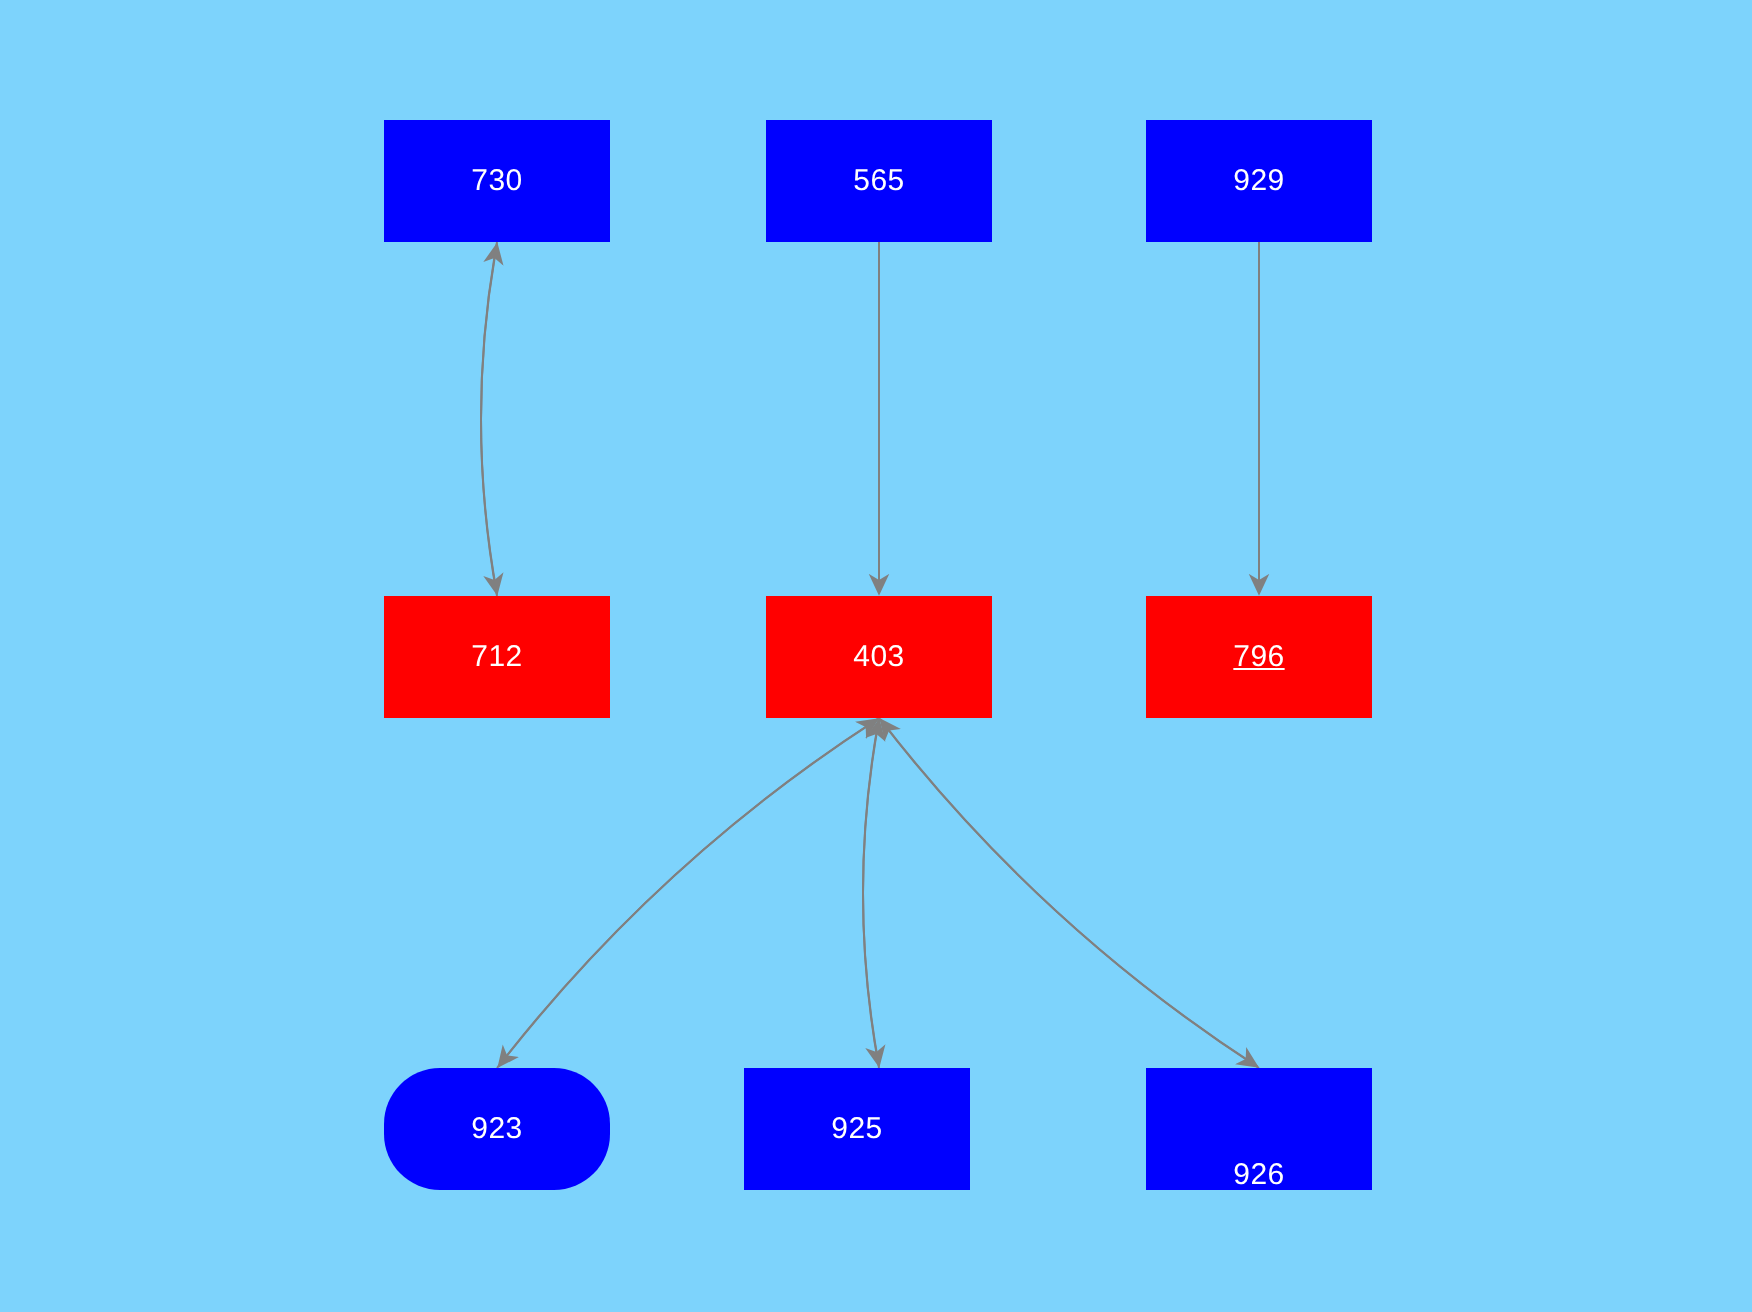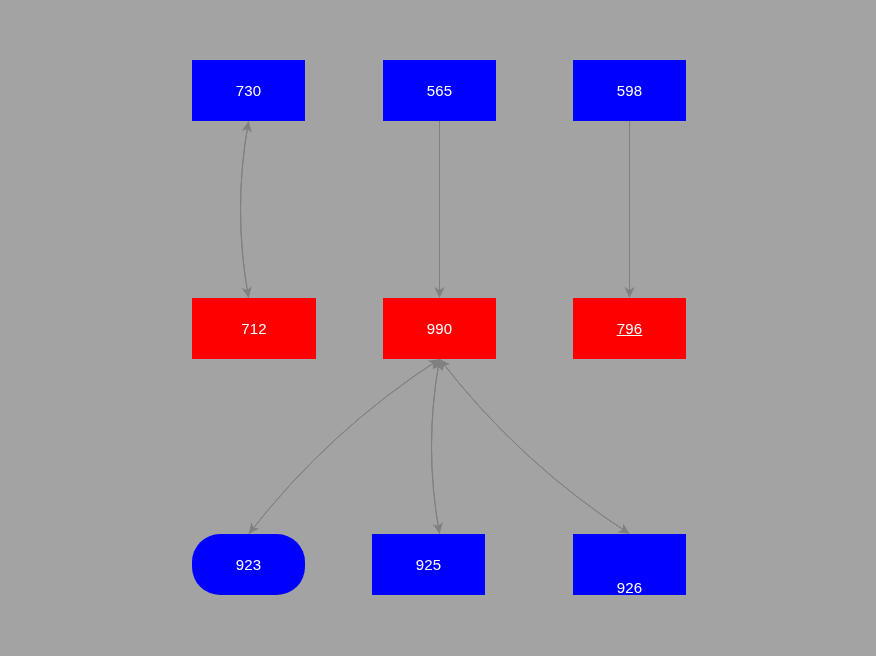--- a/index.html
+++ b/index.html
@@ -38,21 +38,21 @@
     box-sizing: border-box;
     user-select: none;
   }
   .node-label {
     pointer-events: none;
   }
 </style>
 </head>
 <body>
 
-<div id="canvas" style="width: 876px; height: 656px; background: #a3a3a3;">
+<div id="canvas" style="width: 876px; height: 656px; background: #7dd3fc;">
 
   <svg id="edge-layer" viewBox="0 0 876 656" width="876" height="656" xmlns="http://www.w3.org/2000/svg">
     <defs>
       <marker id="arrowhead" viewBox="0 0 12 12" refX="11" refY="6" markerWidth="11" markerHeight="11" orient="auto-start-reverse" markerUnits="userSpaceOnUse">
         <path d="M 0 0.4 L 12 6 L 0 11.6 L 3.3 6 Z" fill="#808080"></path>
       </marker>
     </defs>
 
     <g id="edges-group" stroke="#808080" stroke-width="1" fill="none">
         <path d="M 248.5 121 Q 232.50 209.00 248.50 297.00" stroke="#808080" stroke-width="1" fill="none" marker-end="url(#arrowhead)"></path>
@@ -69,27 +69,27 @@
   </svg>
 
   <div id="nodes-layer">
       <div class="node" style="left: 192px; top: 60px; width: 113px; height: 61px; background: rgb(0, 0, 255); font-size: 15px; color: rgb(255, 255, 255);">
         <span class="node-label">730</span>
       </div>
       <div class="node" style="left: 383px; top: 60px; width: 113px; height: 61px; background: rgb(0, 0, 255); font-size: 15px; color: rgb(255, 255, 255);">
         <span class="node-label">565</span>
       </div>
       <div class="node" style="left: 573px; top: 60px; width: 113px; height: 61px; background: rgb(0, 0, 255); font-size: 15px; color: rgb(255, 255, 255);">
-        <span class="node-label">598</span>
+        <span class="node-label">929</span>
       </div>
-      <div class="node" style="left: 192px; top: 298px; width: 124px; height: 61px; background: rgb(255, 0, 0); font-size: 15px; color: rgb(255, 255, 255); text-align: center;">
+      <div class="node" style="left: 192px; top: 298px; width: 113px; height: 61px; background: rgb(255, 0, 0); font-size: 15px; color: rgb(255, 255, 255); text-align: center;">
         <span class="node-label">712</span>
       </div>
       <div class="node" style="left: 383px; top: 298px; width: 113px; height: 61px; background: rgb(255, 0, 0); font-size: 15px; color: rgb(255, 255, 255);">
-        <span class="node-label">990</span>
+        <span class="node-label">403</span>
       </div>
       <div class="node" style="left: 573px; top: 298px; width: 113px; height: 61px; background: rgb(255, 0, 0); font-size: 15px; color: rgb(255, 255, 255); text-decoration: underline;">
         <span class="node-label">796</span>
       </div>
       <div class="node" style="left: 192px; top: 534px; width: 113px; height: 61px; background: rgb(0, 0, 255); font-size: 15px; color: rgb(255, 255, 255); border-radius: 28px;">
         <span class="node-label">923</span>
       </div>
       <div class="node" style="left: 372px; top: 534px; width: 113px; height: 61px; background: rgb(0, 0, 255); font-size: 15px; color: rgb(255, 255, 255);">
         <span class="node-label">925</span>
       </div>

